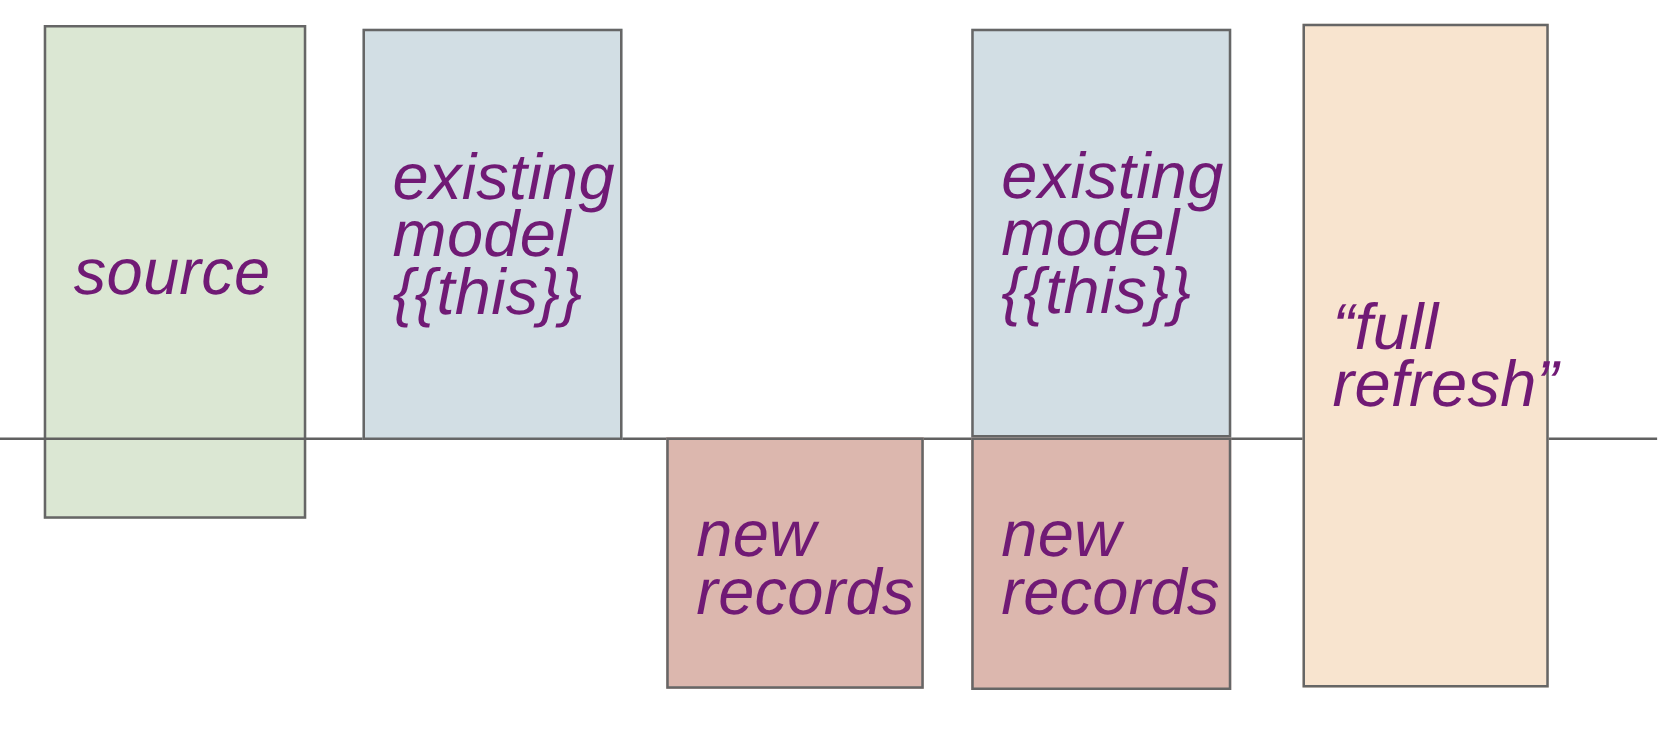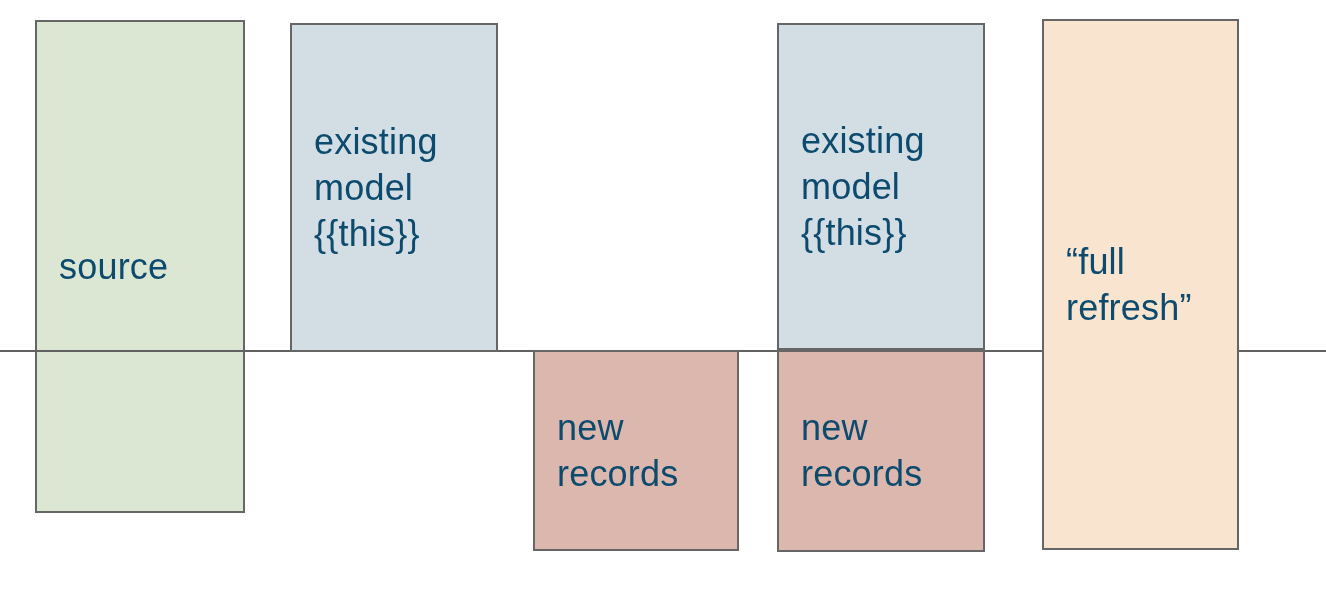--- a/index.html
+++ b/index.html
@@ -29,28 +29,29 @@
     box-sizing: border-box;
     border: 2px solid #666666;
     display: flex;
     align-items: center;
     z-index: 3;
   }
   .label {
     display: block;
     padding-left: 22px;
     padding-right: 6px;
-    font-size: 36px;
+    font-size: 52px;
     line-height: 46px;
-    color: #0c4a6e;
+    color: #701a75;
     white-space: pre-line;
     letter-spacing: 0.2px;
+    font-style: italic;
   }
   
-  .box-source       { left: 35px;   top: 20px;  width: 210px; height: 493px; z-index: 1; }
+  .box-source       { left: 35px;   top: 20px;  width: 210px; height: 395px; z-index: 1; }
   .box-model-1      { left: 290px;  top: 23px;  width: 208px; height: 329px; }
   .box-new-1        { left: 533px;  top: 350px; width: 206px; height: 201px; }
   .box-model-2      { left: 777px;  top: 23px;  width: 208px; height: 327px; }
   .box-new-2        { left: 777px;  top: 350px; width: 208px; height: 202px; }
   .box-full-refresh { left: 1042px; top: 19px;  width: 197px; height: 531px; }
 </style>
 </head>
 <body>
 
 <div class="stage">

